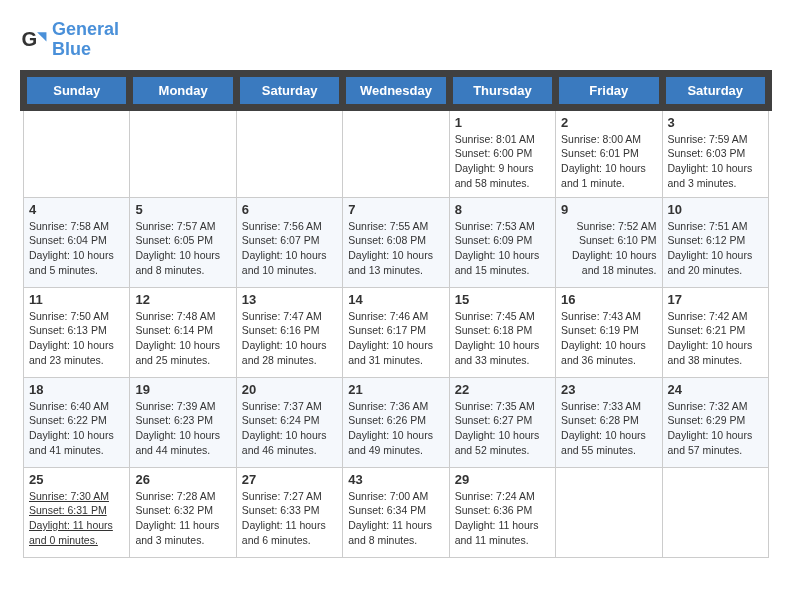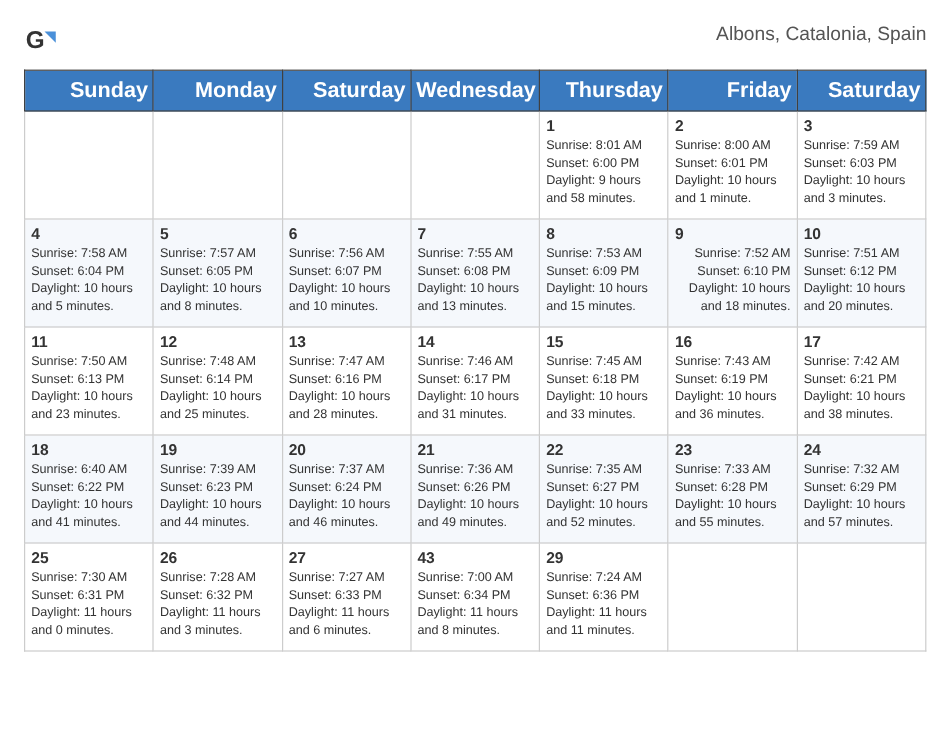--- a/index.html
+++ b/index.html
@@ -48,25 +48,25 @@
       color: #555;
     }
     table {
       width: 100%;
       border-collapse: collapse;
       table-layout: fixed;
     }
     thead th {
       background-color: #3a7abf;
       color: #fff;
-      font-size: 18px;
+      font-size: 13px;
       font-weight: bold;
       padding: 6px 4px;
-      text-align: right;
-      border: 1px solid #404040;
+      text-align: center;
+      border: 7px solid #404040;
     }
     tbody td {
       border: 1px solid #ccc;
       vertical-align: top;
       padding: 4px 5px;
       font-size: 11px;
       color: #333;
       height: 90px;
       background: #fff;
     }
@@ -90,23 +90,26 @@
   </style>
 </head>
 <body>
 
 <div class="header">
   <div class="logo">
     <svg class="logo-icon" viewBox="0 0 36 36">
       <text x="2" y="26" font-size="26" font-weight="bold" fill="#333" font-family="Arial">G</text>
       <polygon points="22,8 34,8 34,20" fill="#4a90d9"></polygon>
     </svg>
+    <div class="logo-text">
+      <span>General</span><br>
+      <span style="color:#4a90d9">Blue</span>
+    </div>
   </div>
   <div class="title-area">
-    <div class="calendar-subtitle">Albons, Catalonia, Spain</div>
   </div>
 </div>
 
 <table>
   <thead>
     <tr id="weekday-header">
         <th>Sunday</th>
         <th>Monday</th>
         <th>Saturday</th>
         <th>Wednesday</th>
@@ -292,21 +295,21 @@
           <span class="day-num">24</span>
           <div class="day-info" style="white-space: pre-line;">Sunrise: 7:32 AM
 Sunset: 6:29 PM
 Daylight: 10 hours
 and 57 minutes.</div>
         </td>
       </tr>
       <tr>
         <td>
           <span class="day-num">25</span>
-          <div class="day-info" style="white-space: pre-line;">Sunrise: 7:30 AM
+          <div class="day-info" style="white-space: pre-line; text-decoration: underline;">Sunrise: 7:30 AM
 Sunset: 6:31 PM
 Daylight: 11 hours
 and 0 minutes.</div>
         </td>
         <td>
           <span class="day-num">26</span>
           <div class="day-info" style="white-space: pre-line;">Sunrise: 7:28 AM
 Sunset: 6:32 PM
 Daylight: 11 hours
 and 3 minutes.</div>

